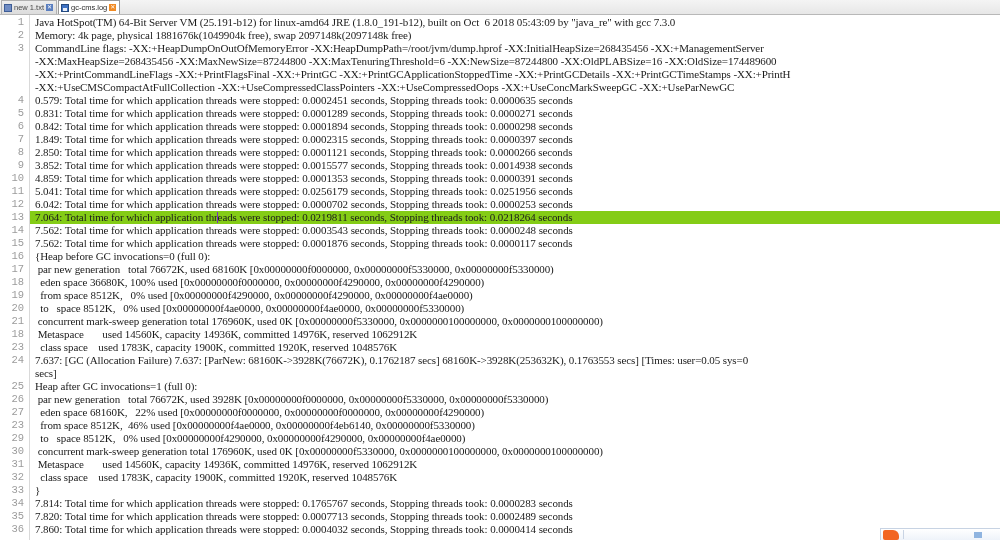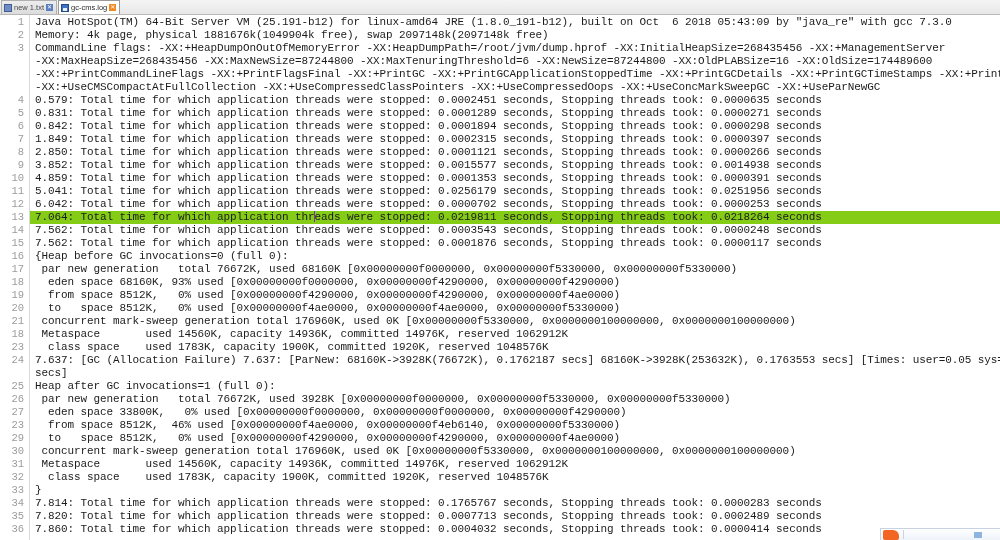--- a/index.html
+++ b/index.html
@@ -118,21 +118,21 @@
 
   .code {
     flex: 1 1 auto;
     position: relative;
     padding-top: 1px;
     overflow: hidden;
   }
   .code .row {
     height: 13px;
     line-height: 13px;
-    font-family: Liberation Mono, monospace;
+    font-family: Liberation Serif, serif;
     font-size: 11px;
     color: #1b1b1b;
     white-space: pre;
     padding-left: 5px;
     letter-spacing: -0.1px;
   }
   .code .row.current {
     background: #84cc16;
   }
 
@@ -258,31 +258,31 @@
         <div class="row">2.850: Total time for which application threads were stopped: 0.0001121 seconds, Stopping threads took: 0.0000266 seconds</div>
         <div class="row">3.852: Total time for which application threads were stopped: 0.0015577 seconds, Stopping threads took: 0.0014938 seconds</div>
         <div class="row">4.859: Total time for which application threads were stopped: 0.0001353 seconds, Stopping threads took: 0.0000391 seconds</div>
         <div class="row">5.041: Total time for which application threads were stopped: 0.0256179 seconds, Stopping threads took: 0.0251956 seconds</div>
         <div class="row">6.042: Total time for which application threads were stopped: 0.0000702 seconds, Stopping threads took: 0.0000253 seconds</div>
         <div class="row current">7.064: Total time for which application thr<span class="caret"></span>eads were stopped: 0.0219811 seconds, Stopping threads took: 0.0218264 seconds</div>
         <div class="row">7.562: Total time for which application threads were stopped: 0.0003543 seconds, Stopping threads took: 0.0000248 seconds</div>
         <div class="row">7.562: Total time for which application threads were stopped: 0.0001876 seconds, Stopping threads took: 0.0000117 seconds</div>
         <div class="row">{Heap before GC invocations=0 (full 0):</div>
         <div class="row"> par new generation   total 76672K, used 68160K [0x00000000f0000000, 0x00000000f5330000, 0x00000000f5330000)</div>
-        <div class="row">  eden space 68160K, 93% used [0x00000000f0000000, 0x00000000f4290000, 0x00000000f4290000)</div>
+        <div class="row">  eden space 36680K, 100% used [0x00000000f0000000, 0x00000000f4290000, 0x00000000f4290000)</div>
         <div class="row">  from space 8512K,   0% used [0x00000000f4290000, 0x00000000f4290000, 0x00000000f4ae0000)</div>
         <div class="row">  to   space 8512K,   0% used [0x00000000f4ae0000, 0x00000000f4ae0000, 0x00000000f5330000)</div>
         <div class="row"> concurrent mark-sweep generation total 176960K, used 0K [0x00000000f5330000, 0x0000000100000000, 0x0000000100000000)</div>
         <div class="row"> Metaspace       used 14560K, capacity 14936K, committed 14976K, reserved 1062912K</div>
         <div class="row">  class space    used 1783K, capacity 1900K, committed 1920K, reserved 1048576K</div>
         <div class="row">7.637: [GC (Allocation Failure) 7.637: [ParNew: 68160K-&gt;3928K(76672K), 0.1762187 secs] 68160K-&gt;3928K(253632K), 0.1763553 secs] [Times: user=0.05 sys=0</div>
         <div class="row">secs]</div>
         <div class="row">Heap after GC invocations=1 (full 0):</div>
         <div class="row"> par new generation   total 76672K, used 3928K [0x00000000f0000000, 0x00000000f5330000, 0x00000000f5330000)</div>
-        <div class="row">  eden space 33800K,   0% used [0x00000000f0000000, 0x00000000f0000000, 0x00000000f4290000)</div>
+        <div class="row">  eden space 68160K,   22% used [0x00000000f0000000, 0x00000000f0000000, 0x00000000f4290000)</div>
         <div class="row">  from space 8512K,  46% used [0x00000000f4ae0000, 0x00000000f4eb6140, 0x00000000f5330000)</div>
         <div class="row">  to   space 8512K,   0% used [0x00000000f4290000, 0x00000000f4290000, 0x00000000f4ae0000)</div>
         <div class="row"> concurrent mark-sweep generation total 176960K, used 0K [0x00000000f5330000, 0x0000000100000000, 0x0000000100000000)</div>
         <div class="row"> Metaspace       used 14560K, capacity 14936K, committed 14976K, reserved 1062912K</div>
         <div class="row">  class space    used 1783K, capacity 1900K, committed 1920K, reserved 1048576K</div>
         <div class="row">}</div>
         <div class="row">7.814: Total time for which application threads were stopped: 0.1765767 seconds, Stopping threads took: 0.0000283 seconds</div>
         <div class="row">7.820: Total time for which application threads were stopped: 0.0007713 seconds, Stopping threads took: 0.0002489 seconds</div>
         <div class="row">7.860: Total time for which application threads were stopped: 0.0004032 seconds, Stopping threads took: 0.0000414 seconds</div>
       </div>

